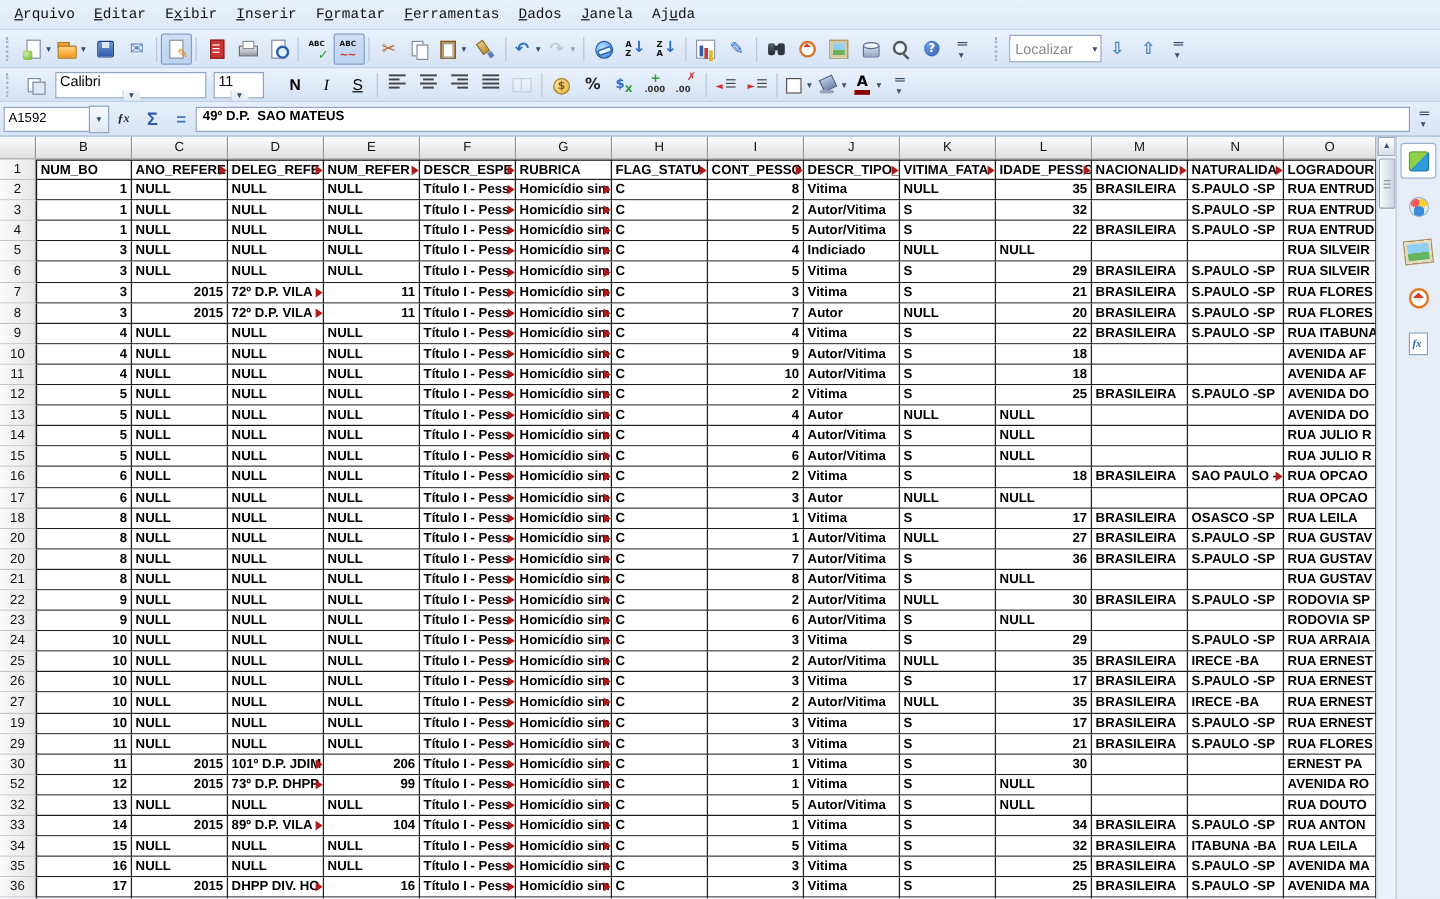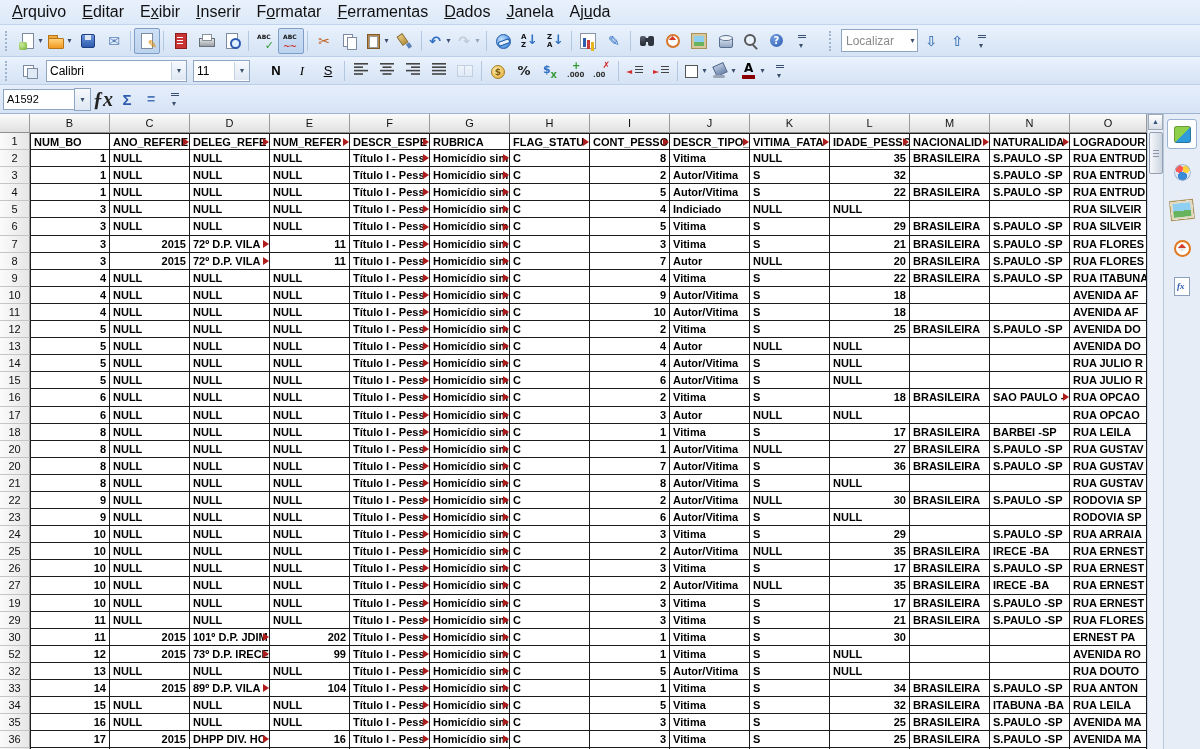--- a/index.html
+++ b/index.html
@@ -1,36 +1,36 @@
 <!DOCTYPE html>
 <html><head>
 <meta charset="utf-8">
 <style>
   html,body{margin:0;padding:0;}
   body{width:1200px;height:749px;overflow:hidden;font-family:"Liberation Sans",sans-serif;background:#d7e4f5;}
   .app{position:relative;width:1200px;height:749px;}
 
   
   .menubar{position:absolute;left:0;top:0;right:0;height:24px;background:linear-gradient(#e9f1fc,#dce9f8);border-bottom:1px solid #c3d5ec;display:flex;align-items:center;padding-left:4px;}
-  .menu-item{font-size:16px;color:#111;padding:3px 8px;cursor:default;}
+  .menu-item{font-size:12px;color:#111;padding:3px 8px;cursor:default;font-family:Liberation Mono, monospace;}
   .menu-item u{text-decoration:underline;}
 
   
   .toolbar{position:absolute;left:0;right:0;display:flex;align-items:center;background:linear-gradient(#eaf2fd,#d5e3f4);border-bottom:1px solid #bdd0e9;padding:0 2px;}
   .tb-std{top:25px;height:31px;}
   .tb-fmt{top:57px;height:27px;}
   .grip{width:7px;height:20px;margin:0 3px;border-left:2px dotted #9fb4cf;}
   .sep{width:1px;height:20px;background:#b3c7e0;margin:0 3px;}
   .gap{width:10px;}
   .tbtn{position:relative;min-width:24px;height:24px;display:flex;align-items:center;justify-content:center;border:1px solid transparent;border-radius:2px;}
   .tbtn.pressed{border-color:#7f9ec7;background:linear-gradient(#cfe0f5,#bcd3ee);}
   .tbtn.disabled{opacity:.45;}
   .dd{width:9px;height:22px;display:flex;align-items:center;justify-content:center;color:#3a4f6d;}
   .dd::before{content:"▾";font-size:8px;}
-  .combo{display:flex;align-items:center;height:20px;background:#fff;border:1px solid #8fa6c2;margin:0 3px;}
+  .combo{display:flex;align-items:center;height:20px;background:#fff;border:1px solid #8fa6c2;margin:0 3px;flex-direction:column;}
   .combo input{border:none;outline:none;height:16px;font-size:12px;font-family:"Liberation Sans",sans-serif;padding:0 3px;background:transparent;}
   .combo .dd{border-left:1px solid #c5d2e2;background:linear-gradient(#f6f9fd,#dfe8f3);height:18px;width:14px;}
   .textbtn{font-size:13px;width:22px;text-align:center;}
   .textbtn.b{font-weight:bold;}
   .textbtn.i{font-style:italic;font-family:"Liberation Serif",serif;}
   .textbtn.u{text-decoration:underline;}
 
   
   .ic{width:18px;height:18px;display:inline-block;position:relative;font-family:"DejaVu Sans",sans-serif;}
   .g{font-size:14px;line-height:18px;text-align:center;width:18px;display:inline-block;}
@@ -110,21 +110,21 @@
 
   .findbox{display:flex;align-items:center;height:21px;background:#fff;border:1px solid #8fa6c2;}
   .findbox input{width:58px;border:none;outline:none;font-size:12px;padding:0 4px;font-family:"Liberation Sans",sans-serif;}
   .findbox input::placeholder{color:#8a8a8a;}
 
   
   .fbar{position:absolute;left:0;right:0;top:85px;height:28px;background:linear-gradient(#e6eefb,#d7e4f5);border-bottom:1px solid #9db3d0;display:flex;align-items:center;padding:0 3px;}
   .namebox{width:64px;height:17px;background:#fff;border:1px solid #8fa6c2;border-right:none;font-size:11px;padding:1px 3px;outline:none;font-family:"Liberation Sans",sans-serif;}
   .nbdd{width:15px;height:21px;background:linear-gradient(#f6f9fd,#dfe8f3);border:1px solid #8fa6c2;display:flex;align-items:center;justify-content:center;}
   .fbtn{width:24px;height:22px;display:flex;align-items:center;justify-content:center;font-weight:bold;}
-  .fbtn.fx{font-style:italic;color:#222;font-family:"Liberation Serif",serif;font-size:20px;}
+  .fbtn.fx{font-style:italic;color:#222;font-family:"Liberation Serif",serif;font-size:10px;}
   .fbtn.sum{color:#2d5bb0;font-size:15px;}
   .fbtn.eq{color:#4a76b8;font-size:14px;}
   .fline{flex:1;height:17px;background:#fff;border:1px solid #8fa6c2;font-size:11px;font-weight:600;padding:1px 5px;white-space:pre;overflow:hidden;}
   .fexpand{width:18px;height:22px;margin-left:4px;display:flex;align-items:center;justify-content:center;}
 
   
   .grid{position:absolute;left:0;top:114px;width:1147px;bottom:0;background:#fff;overflow:hidden;}
   .colhdr{display:flex;height:19px;}
   .corner{width:30px;flex:none;background:linear-gradient(#fbfbfb,#e0e0e0);border-right:1px solid #9a9a9a;border-bottom:1px solid #8f8f8f;box-sizing:border-box;}
   .colcell{flex:none;box-sizing:border-box;background:linear-gradient(#fbfbfb,#e0e0e0);border-right:1px solid #9a9a9a;border-bottom:1px solid #8f8f8f;font-size:11px;line-height:18px;text-align:center;color:#111;}
@@ -377,20 +377,21 @@
     </div>
 
   <div class="fbar">
     <input class="namebox" value="A1592" style="">
     <div class="nbdd">
         <span class="dd"></span>
       </div>
     <div class="fbtn fx">ƒx</div>
     <div class="fbtn sum">Σ</div>
     <div class="fbtn eq">=</div>
+    <div class="fline">49º D.P.  SAO MATEUS</div>
     <div class="fexpand">
         <span class="ic ic-overflow"></span>
       </div>
   </div>
 
   <div class="grid">
     <div class="colhdr">
       <div class="corner"></div>
     <div class="colcell" style="width: 80px;">B</div>
         <div class="colcell" style="width: 80px;">C</div>
@@ -704,21 +705,21 @@
           <div class="cell" style="width: 80px;"><span>NULL</span></div>
           <div class="cell" style="width: 80px;"><span>NULL</span></div>
           <div class="cell" style="width: 80px;"><span>Título I - Pess</span><span class="trunc"></span></div>
           <div class="cell" style="width: 80px;"><span>Homicídio sim</span><span class="trunc"></span></div>
           <div class="cell" style="width: 80px;"><span>C</span></div>
           <div class="cell num" style="width: 80px;"><span>1</span></div>
           <div class="cell" style="width: 80px;"><span>Vitima</span></div>
           <div class="cell" style="width: 80px;"><span>S</span></div>
           <div class="cell num" style="width: 80px;"><span>17</span></div>
           <div class="cell" style="width: 80px;"><span>BRASILEIRA</span></div>
-          <div class="cell" style="width: 80px;"><span>BARBEI -SP</span></div>
+          <div class="cell" style="width: 80px;"><span>OSASCO -SP</span></div>
           <div class="cell" style="width: 77px;"><span>RUA LEILA</span></div>
         </div>
         <div class="grow">
           <div class="rownum">20</div>
           <div class="cell first num" style="width: 80px;"><span>8</span></div>
           <div class="cell" style="width: 80px;"><span>NULL</span></div>
           <div class="cell" style="width: 80px;"><span>NULL</span></div>
           <div class="cell" style="width: 80px;"><span>NULL</span></div>
           <div class="cell" style="width: 80px;"><span>Título I - Pess</span><span class="trunc"></span></div>
           <div class="cell" style="width: 80px;"><span>Homicídio sim</span><span class="trunc"></span></div>
@@ -899,37 +900,37 @@
           <div class="cell num" style="width: 80px;"><span>21</span></div>
           <div class="cell" style="width: 80px;"><span>BRASILEIRA</span></div>
           <div class="cell" style="width: 80px;"><span>S.PAULO -SP</span></div>
           <div class="cell" style="width: 77px;"><span>RUA FLORES</span></div>
         </div>
         <div class="grow">
           <div class="rownum">30</div>
           <div class="cell first num" style="width: 80px;"><span>11</span></div>
           <div class="cell num" style="width: 80px;"><span>2015</span></div>
           <div class="cell" style="width: 80px;"><span>101º D.P. JDIM</span><span class="trunc"></span></div>
-          <div class="cell num" style="width: 80px;"><span>202</span></div>
+          <div class="cell num" style="width: 80px;"><span>206</span></div>
           <div class="cell" style="width: 80px;"><span>Título I - Pess</span><span class="trunc"></span></div>
           <div class="cell" style="width: 80px;"><span>Homicídio sim</span><span class="trunc"></span></div>
           <div class="cell" style="width: 80px;"><span>C</span></div>
           <div class="cell num" style="width: 80px;"><span>1</span></div>
           <div class="cell" style="width: 80px;"><span>Vitima</span></div>
           <div class="cell" style="width: 80px;"><span>S</span></div>
           <div class="cell num" style="width: 80px;"><span>30</span></div>
           <div class="cell" style="width: 80px;"><span></span></div>
           <div class="cell" style="width: 80px;"><span></span></div>
           <div class="cell" style="width: 77px;"><span>ERNEST PA</span></div>
         </div>
         <div class="grow">
           <div class="rownum">52</div>
           <div class="cell first num" style="width: 80px;"><span>12</span></div>
           <div class="cell num" style="width: 80px;"><span>2015</span></div>
-          <div class="cell" style="width: 80px;"><span>73º D.P. IRECE</span><span class="trunc"></span></div>
+          <div class="cell" style="width: 80px;"><span>73º D.P. DHPP</span><span class="trunc"></span></div>
           <div class="cell num" style="width: 80px;"><span>99</span></div>
           <div class="cell" style="width: 80px;"><span>Título I - Pess</span><span class="trunc"></span></div>
           <div class="cell" style="width: 80px;"><span>Homicídio sim</span><span class="trunc"></span></div>
           <div class="cell" style="width: 80px;"><span>C</span></div>
           <div class="cell num" style="width: 80px;"><span>1</span></div>
           <div class="cell" style="width: 80px;"><span>Vitima</span></div>
           <div class="cell" style="width: 80px;"><span>S</span></div>
           <div class="cell" style="width: 80px;"><span>NULL</span></div>
           <div class="cell" style="width: 80px;"><span></span></div>
           <div class="cell" style="width: 80px;"><span></span></div>

